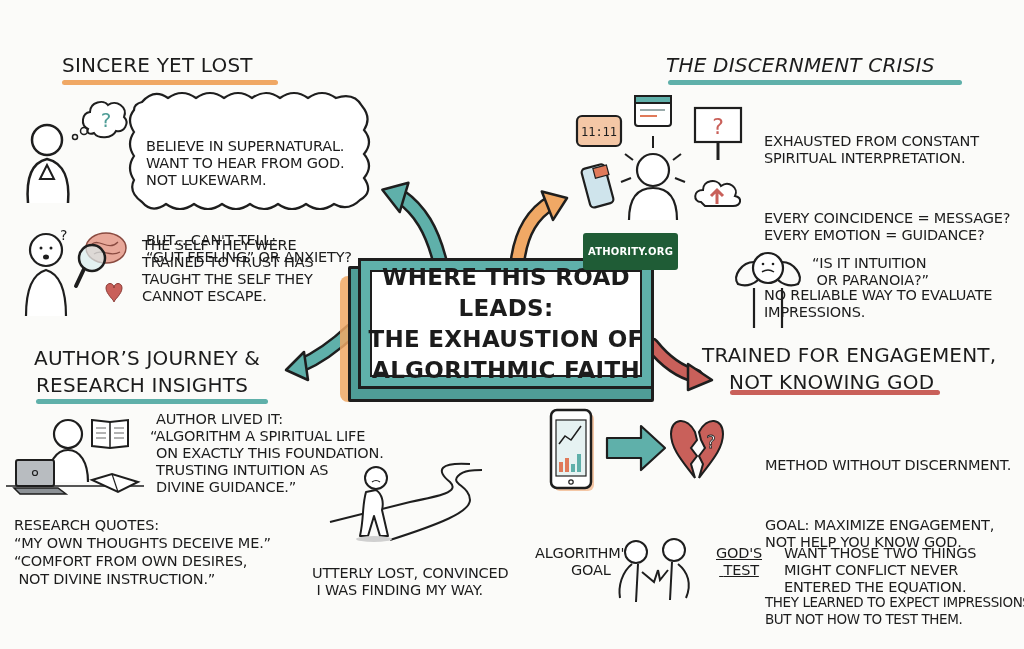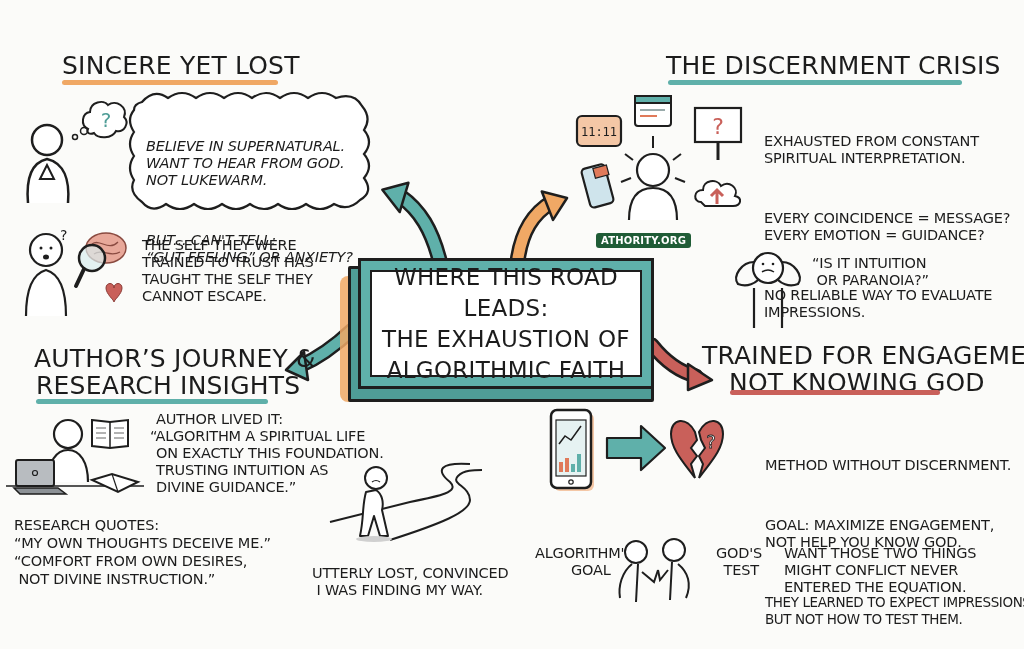--- a/index.html
+++ b/index.html
@@ -4,21 +4,21 @@
 <style>
   html, body { margin: 0; padding: 0; }
   body {
     width: 1024px; height: 649px; overflow: hidden;
     background: #fbfbf9;
     font-family: "DejaVu Sans", sans-serif;
     color: #1c1c1c;
     position: relative;
   }
   .heading {
-    position: absolute; font-size: 25px; font-weight: normal; letter-spacing: 0.2px;
+    position: absolute; font-size: 20px; font-weight: normal; letter-spacing: 0.2px;
     line-height: 27px; white-space: nowrap; transform-origin: left top;
   }
   .underline { position: absolute; height: 5px; border-radius: 3px; }
   .txt {
     position: absolute; font-size: 14.5px; line-height: 17px; white-space: pre;
     letter-spacing: -0.2px;
   }
   .txt p { margin: 0 0 9px 0; }
   .center-box {
     position: absolute; left: 358px; top: 258px; width: 290px; height: 125px;
@@ -28,25 +28,25 @@
     position: absolute; left: 348px; top: 266px; width: 300px; height: 130px;
     background: #4f9d97; border: 3px solid #1e1e1e; border-radius: 2px;
   }
   .center-shadow {
     position: absolute; left: 340px; top: 276px; width: 312px; height: 126px;
     background: #f0a865; border-radius: 8px; opacity: 0.85;
   }
   .center-text {
     position: absolute; left: 358px; top: 258px; width: 296px; height: 131px;
     display: flex; flex-direction: column; align-items: center; justify-content: center;
-    font-size: 23px; line-height: 31px; text-align: center; letter-spacing: 0.3px;
+    font-size: 23px; line-height: 31px; text-align: center; letter-spacing: 0.3px; font-weight: bold;
   }
   .badge {
-    position: absolute; left: 596px; top: 233px; background: #1f5c36; color: #fff;
-    font-size: 10px; font-weight: bold; padding: 2px 5px; border-radius: 3px; letter-spacing: 0.2px;
+    position: absolute; left: 583px; top: 233px; background: #1f5c36; color: #fff;
+    font-size: 10px; font-weight: bold; padding: 13px 5px; border-radius: 3px; letter-spacing: 0.2px;
   }
   svg { position: absolute; overflow: visible; }
 </style>
 </head>
 <body>
 
 <svg width="1024" height="649" style="left:0;top:0;">
 
   <g>
     <path d="M440 262 C 432 230, 420 210, 400 196" stroke="#1e1e1e" stroke-width="16" fill="none" stroke-linecap="round"></path>
@@ -97,41 +97,41 @@
   <path d="M8 32 C 0 28, 2 16, 10 15 C 10 5, 24 2, 28 8 C 36 2, 48 10, 44 20 C 50 26, 44 36, 36 34 C 32 42, 18 42, 14 36 C 10 38, 6 36, 8 32 Z" fill="#fff" stroke="#1e1e1e" stroke-width="2"></path>
   <text x="26" y="30" font-size="20" font-family="DejaVu Sans, sans-serif" fill="#4f9d97" text-anchor="middle">?</text>
 </svg>
 
 <svg width="250" height="130" style="left:126px;top:88px;">
   <path d="M16 14 Q 28 0, 42 10 Q 56 0, 70 10 Q 84 0, 98 10 Q 112 0, 126 10 Q 140 0, 154 10 Q 168 0, 182 10 Q 196 0, 210 10 Q 228 4, 236 18
            Q 246 30, 238 42 Q 248 54, 238 66 Q 248 78, 238 90 Q 248 104, 234 112
            Q 222 124, 208 116 Q 194 126, 180 116 Q 166 126, 152 116 Q 138 126, 124 116 Q 110 126, 96 116 Q 82 126, 68 116 Q 54 126, 40 116 Q 26 126, 16 114
            Q 2 104, 8 92 Q 0 80, 8 68 Q 0 56, 8 44 Q 0 32, 8 22 Q 8 16, 16 14 Z" fill="#fff" stroke="#1e1e1e" stroke-width="2.2"></path>
 </svg>
-<div class="txt" style="left:146px;top:104px;font-style:italic;">
+<div class="txt" style="left:146px;top:104px;">
   <p><span>BELIEVE IN SUPERNATURAL.</span><br><span>WANT TO HEAR FROM GOD.</span><br><span>NOT LUKEWARM.</span></p>
   <p><span>BUT... CAN'T TELL:</span><br><span>“GUT FEELING” OR ANXIETY?</span></p>
 </div>
 
 <svg width="110" height="100" style="left:22px;top:228px;">
   <circle cx="24" cy="22" r="16" fill="#fff" stroke="#1e1e1e" stroke-width="2.2"></circle>
   <circle cx="19" cy="20" r="1.5" fill="#1e1e1e"></circle>
     <circle cx="29" cy="20" r="1.5" fill="#1e1e1e"></circle>
   <ellipse cx="24" cy="29" rx="3" ry="2.5" fill="#1e1e1e"></ellipse>
   <text x="38" y="12" font-size="14" fill="#1e1e1e" font-family="DejaVu Sans, sans-serif">?</text>
   <path d="M4 88 C 4 62, 10 46, 24 42 C 38 46, 44 62, 44 88" fill="#fff" stroke="#1e1e1e" stroke-width="2.2"></path>
   <ellipse cx="84" cy="20" rx="20" ry="15" fill="#e8a89a" stroke="#8a4a40" stroke-width="1.5"></ellipse>
   <path d="M70 16 C 78 10, 86 24, 96 14 M72 26 C 80 20, 88 30, 98 24" stroke="#8a4a40" fill="none" stroke-width="1.2"></path>
   <circle cx="70" cy="30" r="13" fill="#d9eef0" fill-opacity="0.7" stroke="#1e1e1e" stroke-width="2.5"></circle>
   <line x1="62" y1="41" x2="54" y2="58" stroke="#1e1e1e" stroke-width="4" stroke-linecap="round"></line>
   <path d="M84 60 C 84 54, 92 54, 92 60 C 92 54, 100 54, 100 60 C 100 66, 92 72, 92 74 C 92 72, 84 66, 84 60 Z" fill="#c9605a" stroke="#8a3a35" stroke-width="1"></path>
 </svg>
 <div class="txt" style="left:142px;top:237px;"><span>THE SELF THEY WERE</span><br><span>TRAINED TO TRUST HAS</span><br><span>TAUGHT THE SELF THEY</span><br><span>CANNOT ESCAPE.</span></div>
 
-<div class="heading" style="left:666px;top:52px;">THE DISCERNMENT CRISIS</div>
+<div class="heading" style="left:666px;top:52px;font-style:italic;">THE DISCERNMENT CRISIS</div>
 <div class="underline" style="left:668px;top:80px;width:294px;background:#5fb0aa;"></div>
 
 <svg width="200" height="140" style="left:565px;top:92px;">
 
   <g>
     <rect x="12" y="24" width="44" height="30" rx="5" fill="#f4c7a6" stroke="#1e1e1e" stroke-width="2.2"></rect>
     <text x="34" y="44" font-size="12" text-anchor="middle" fill="#1e1e1e" font-family="DejaVu Sans Mono, monospace">11:11</text>
   </g>
 
   <g>
@@ -250,15 +250,15 @@
 
 <div class="txt" style="left:535px;top:545px;text-align:center;"><span>ALGORITHM'S</span><br>   <span>GOAL</span></div>
 
 <svg width="90" height="70" style="left:614px;top:538px;">
   <circle cx="22" cy="14" r="11" fill="#fff" stroke="#1e1e1e" stroke-width="2"></circle>
   <circle cx="60" cy="12" r="11" fill="#fff" stroke="#1e1e1e" stroke-width="2"></circle>
   <path d="M18 26 C 8 34, 4 48, 6 60 M24 26 L 22 64 M28 34 L 40 44 L 44 32" stroke="#1e1e1e" stroke-width="2" fill="none"></path>
   <path d="M58 24 L 56 62 M54 32 L 46 42 L 44 32 M64 26 C 74 34, 78 46, 72 60" stroke="#1e1e1e" stroke-width="2" fill="none"></path>
 </svg>
 
-<div class="txt" style="left:716px;top:545px;text-align:center;"><span>GOD'S</span><br> <span>TEST</span></div>
+<div class="txt" style="left:716px;top:545px;text-align:center;text-decoration:underline;"><span>GOD'S</span><br> <span>TEST</span></div>
 
 <div class="txt" style="left:784px;top:545px;"><span>WANT THOSE TWO THINGS</span><br><span>MIGHT CONFLICT NEVER</span><br><span>ENTERED THE EQUATION.</span></div>
 
 </body></html>

